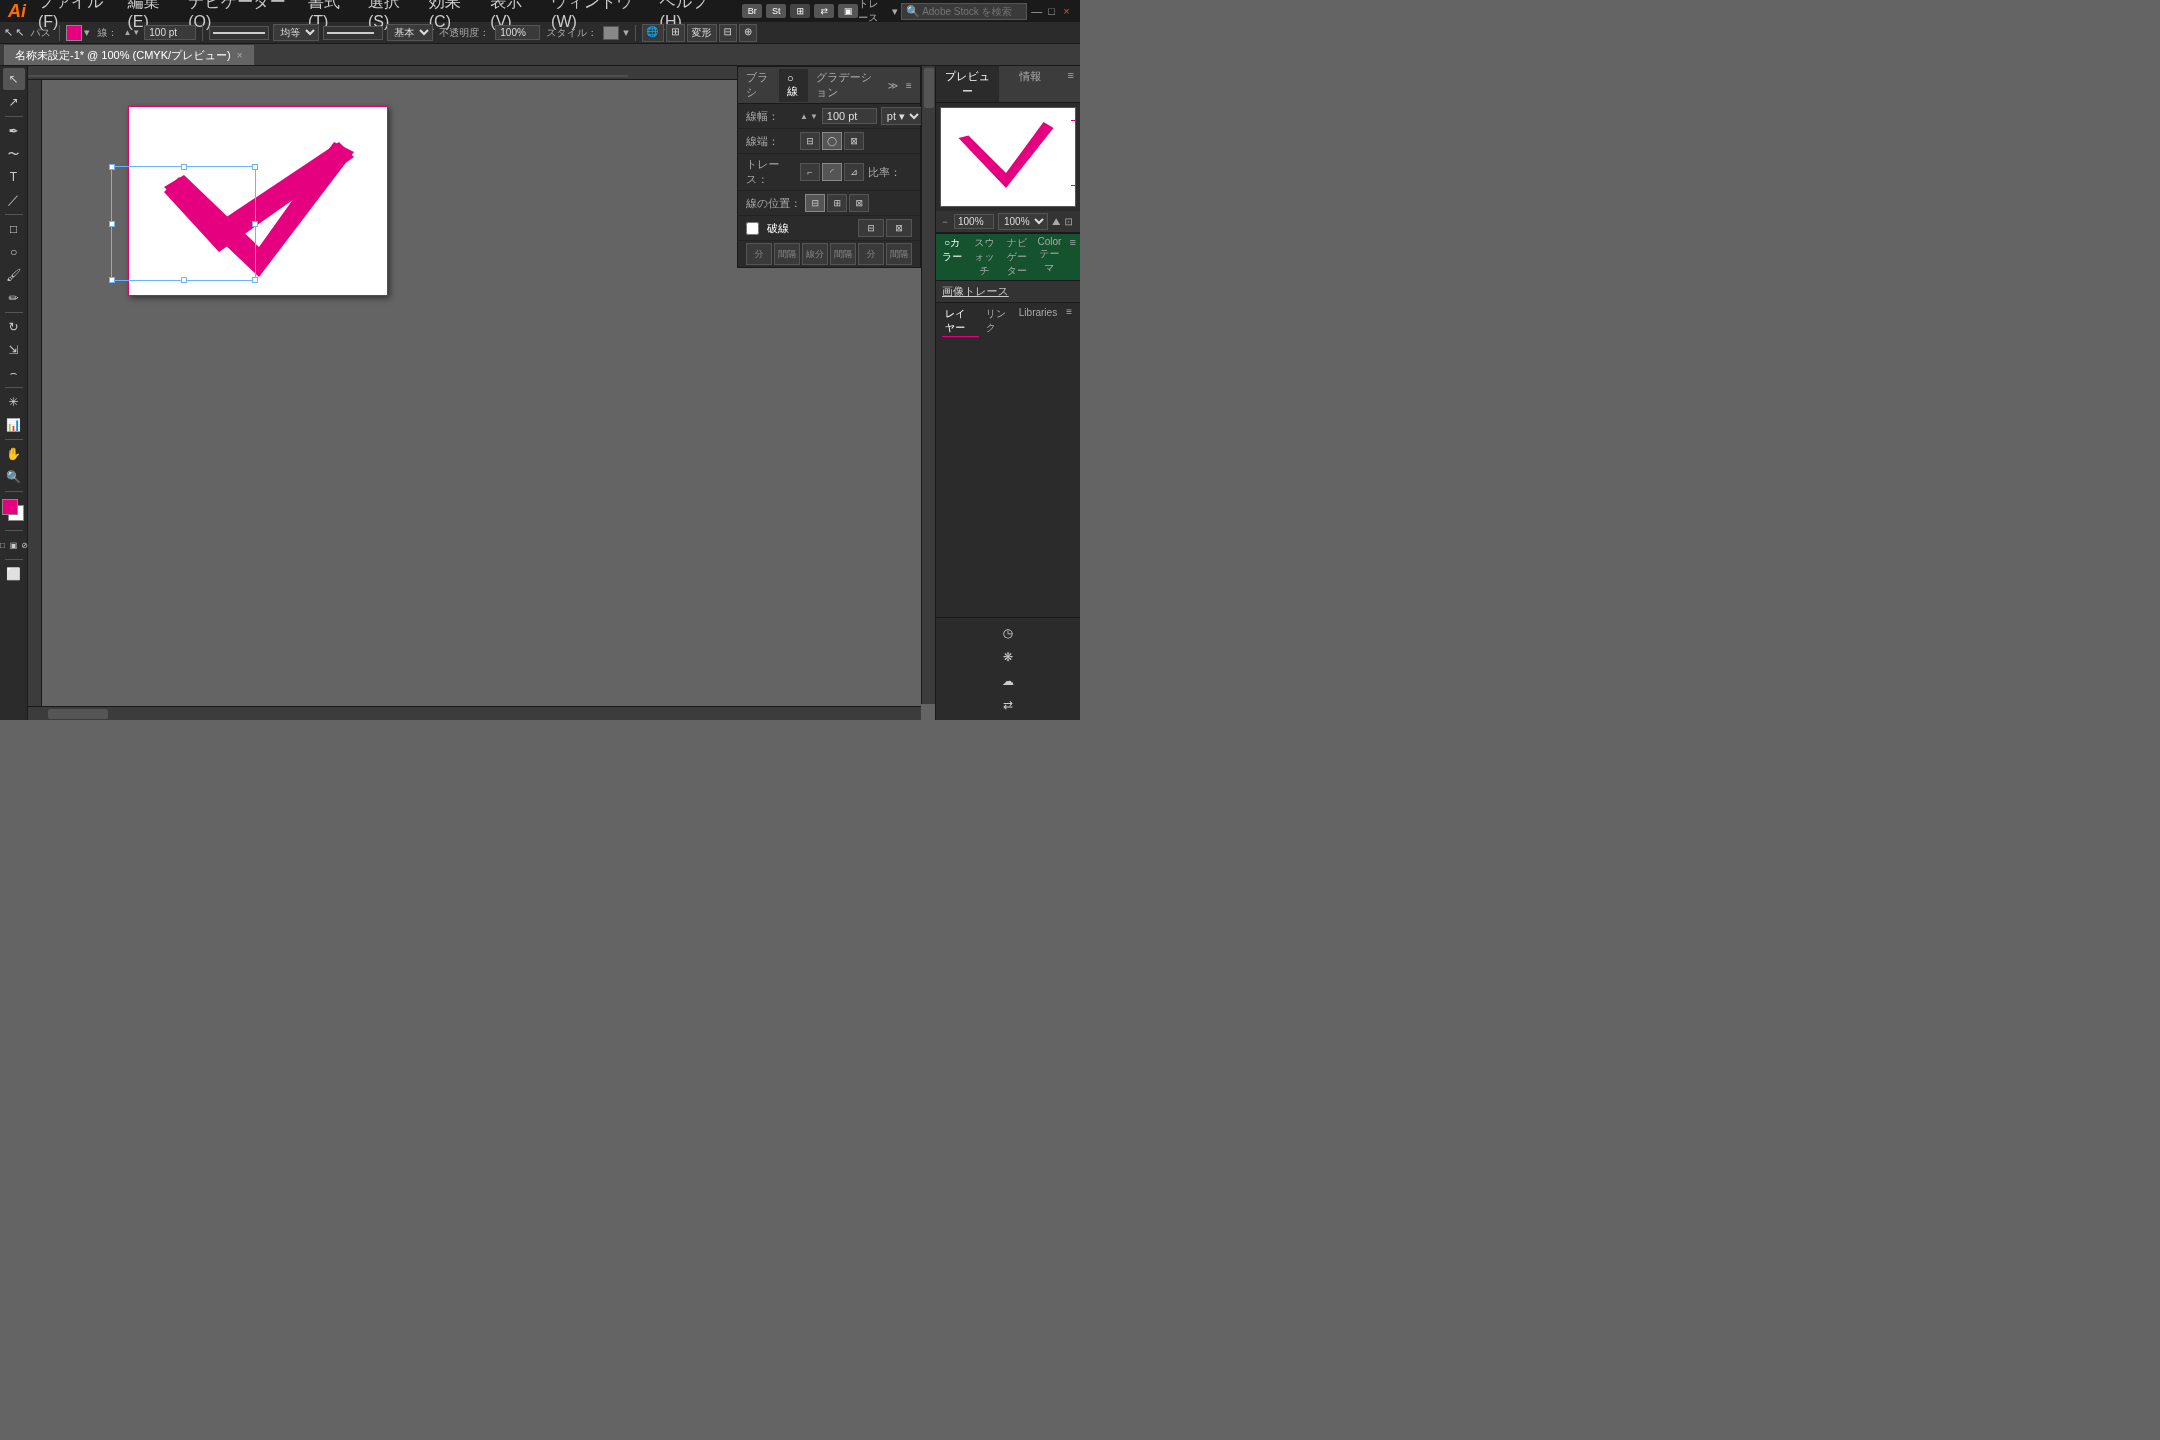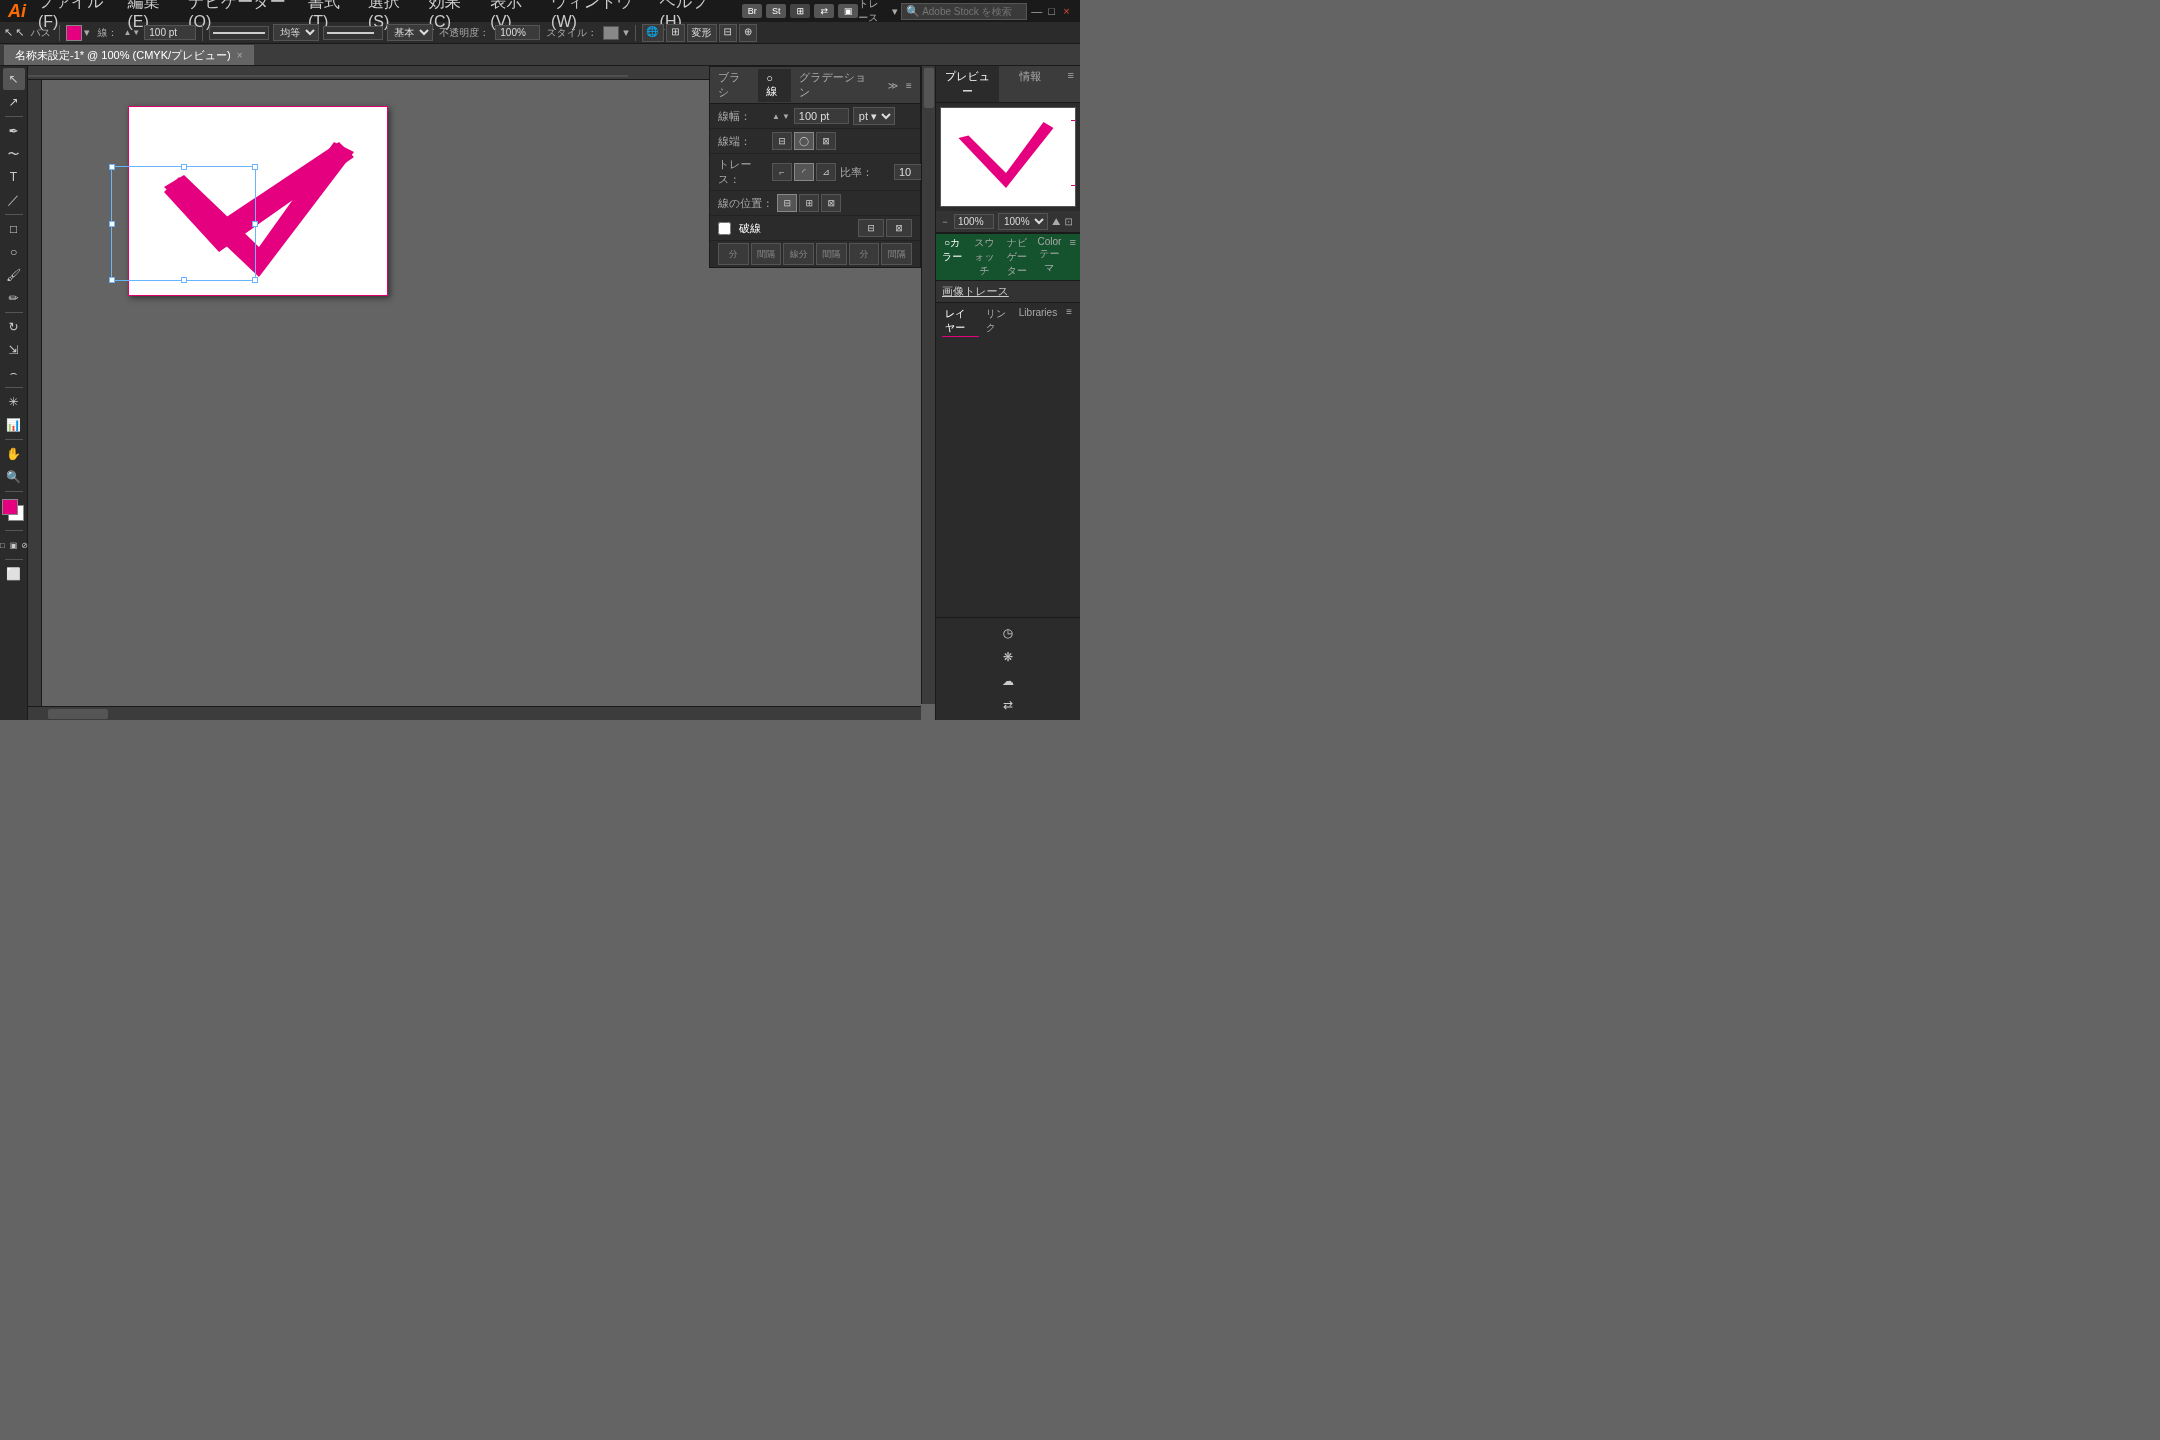--- a/index.html
+++ b/index.html
@@ -112,21 +112,21 @@
       position: absolute;
       width: 6px; height: 6px;
       background: white;
       border: 1px solid #6ab4ff;
     }
 
     
     #stroke-panel {
       position: absolute;
       right: 14px; top: 0;
-      width: 212px;
+      width: 184px;
       background: #2b2b2b;
       border: 1px solid #1a1a1a;
       font-size: 11px;
     }
     #stroke-panel-tabs {
       display: flex;
       background: #3c3c3c;
       border-bottom: 1px solid #1a1a1a;
       align-items: center;
     }

